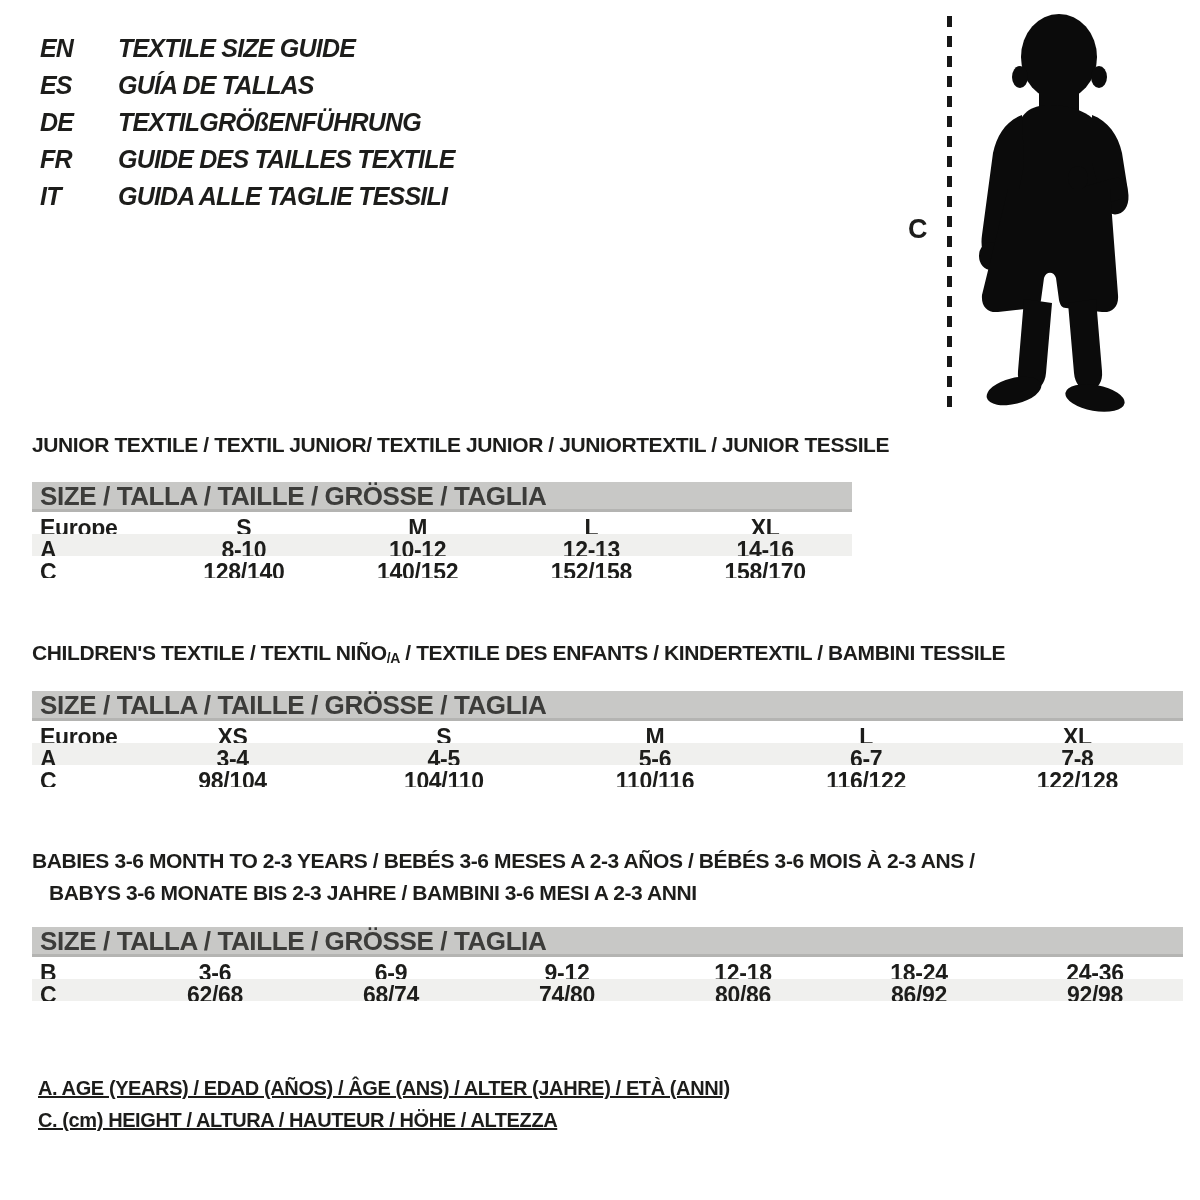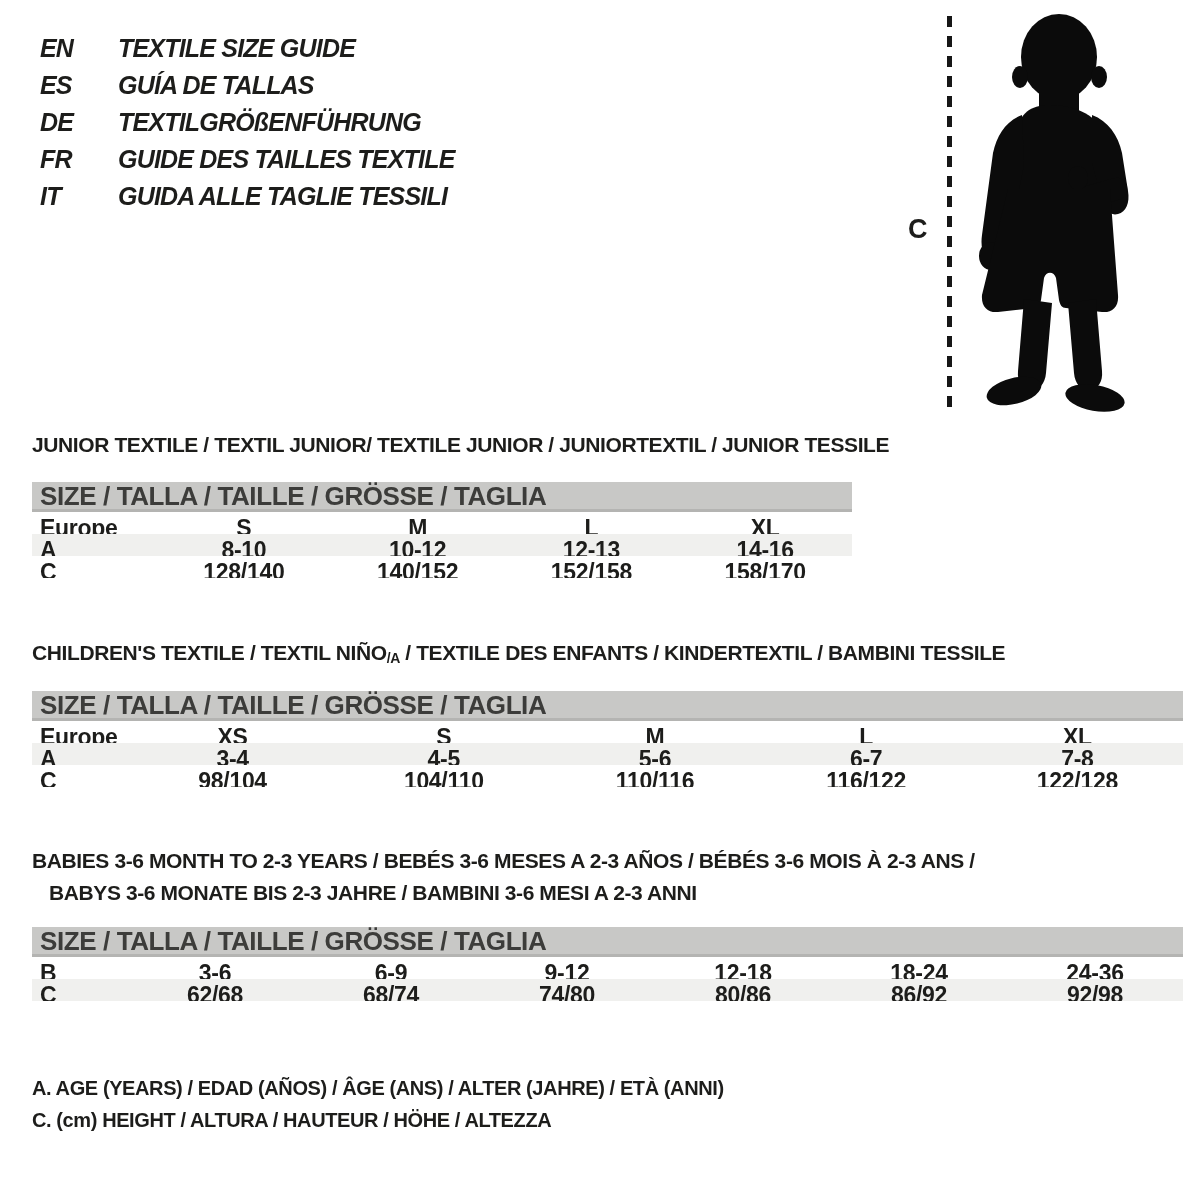--- a/index.html
+++ b/index.html
@@ -167,16 +167,16 @@
         <div class="cell val">62/68</div>
         <div class="cell val">68/74</div>
         <div class="cell val">74/80</div>
         <div class="cell val">80/86</div>
         <div class="cell val">86/92</div>
         <div class="cell val">92/98</div>
       </div>
     </div>
 </div>
 
-<div class="abs" style="left:32px;top:1072px;">
+<div class="abs" style="left:38px;top:1072px;text-decoration:underline;">
     <div class="legend-line">A. AGE (YEARS) / EDAD (AÑOS) / ÂGE (ANS) / ALTER (JAHRE) / ETÀ (ANNI)</div>
     <div class="legend-line">C. (cm) HEIGHT / ALTURA / HAUTEUR / HÖHE / ALTEZZA</div>
   </div>
 
 </body></html>

